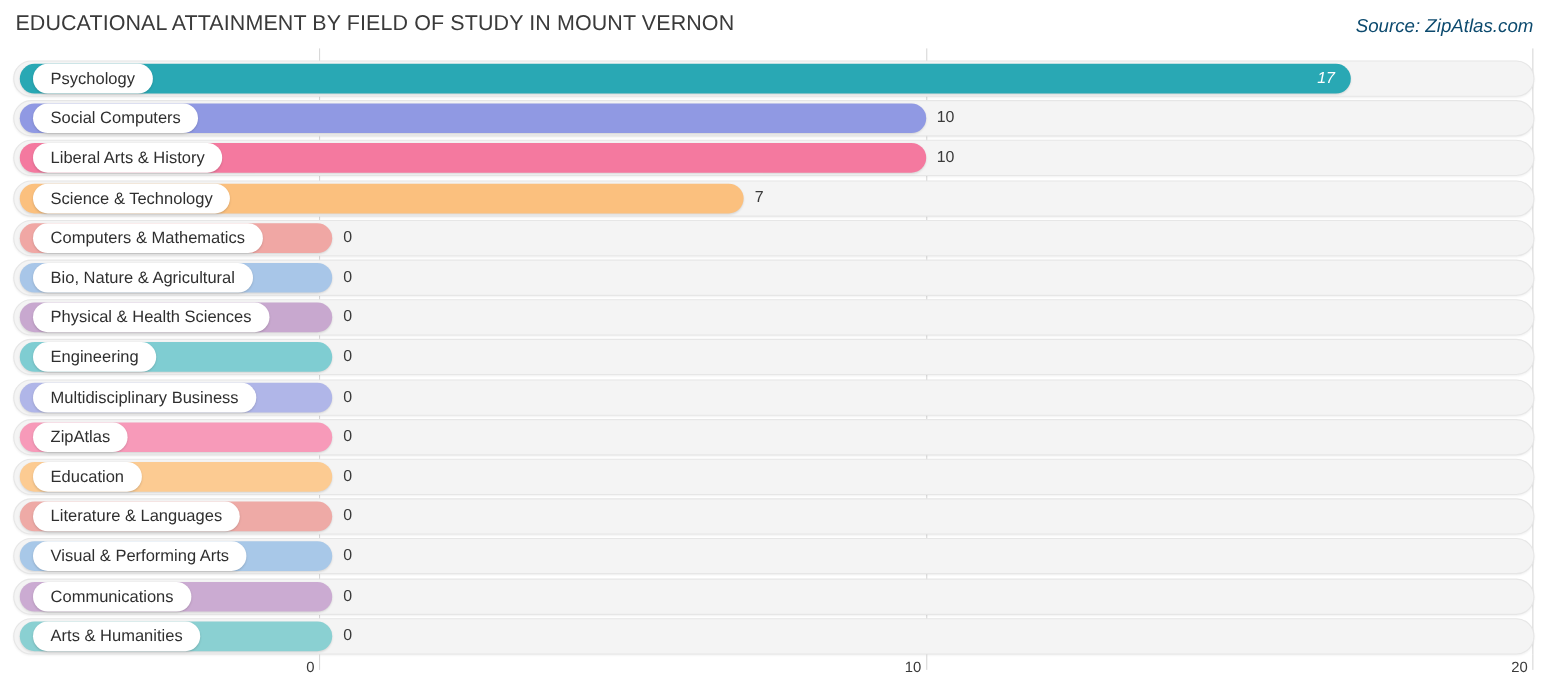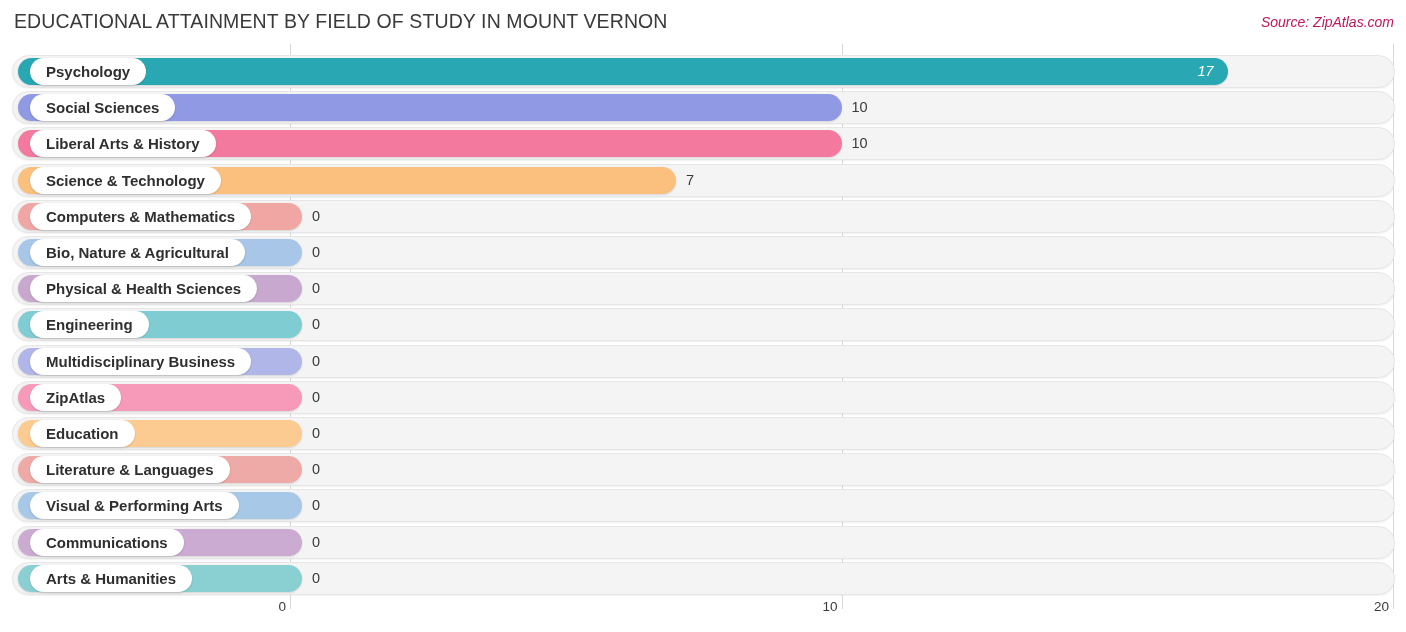--- a/index.html
+++ b/index.html
@@ -34,23 +34,23 @@
     top: 10px;
     font-size: 19.5px;
     letter-spacing: 0.1px;
     color: #3a3a3a;
     white-space: nowrap;
   }
   #source-note {
     position: absolute;
     right: 12px;
     top: 14px;
-    font-size: 14px;
+    font-size: 17px;
     font-style: italic;
-    color: #be185d;
+    color: #0c4a6e;
     white-space: nowrap;
   }
 
   
   #plot {
     position: absolute;
     left: 0;
     top: 44px;
     width: 1406px;
     height: 551px;
@@ -121,21 +121,20 @@
     left: 30px;
     height: 27px;
     line-height: 27px;
     padding: 0 16px;
     background: #ffffff;
     border-radius: 14px;
     font-size: 15px;
     color: #2f2f2f;
     white-space: nowrap;
     box-shadow: 0 1px 2px rgba(0,0,0,0.16);
-    font-weight: bold;
   }
 
   
   #axis {
     position: absolute;
     left: 0;
     top: 595px;
     width: 1406px;
     height: 37px;
   }
@@ -173,21 +172,21 @@
         <div class="track"></div>
         <div class="bar" style="width: 1209.55px; background: rgb(41, 168, 180);">
           <span class="bar-value-inside">17</span>
         </div>
         <div class="label-pill">Psychology</div>
       </div>
       <div class="row" style="top: 47.2px;">
         <div class="track"></div>
         <div class="bar" style="width: 823.5px; background: rgb(144, 153, 227);"></div>
         <span class="bar-value-outside" style="left: 851.5px;">10</span>
-        <div class="label-pill">Social Sciences</div>
+        <div class="label-pill">Social Computers</div>
       </div>
       <div class="row" style="top: 83.4px;">
         <div class="track"></div>
         <div class="bar" style="width: 823.5px; background: rgb(244, 121, 159);"></div>
         <span class="bar-value-outside" style="left: 851.5px;">10</span>
         <div class="label-pill">Liberal Arts &amp; History</div>
       </div>
       <div class="row" style="top: 119.6px;">
         <div class="track"></div>
         <div class="bar" style="width: 658.05px; background: rgb(251, 192, 126);"></div>

